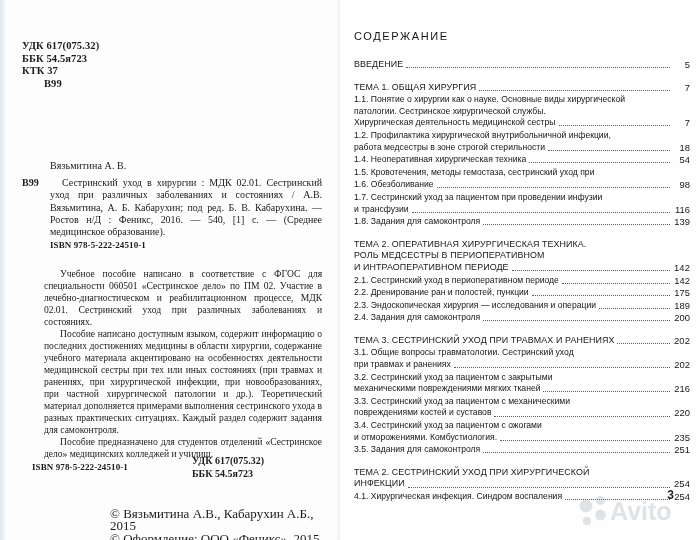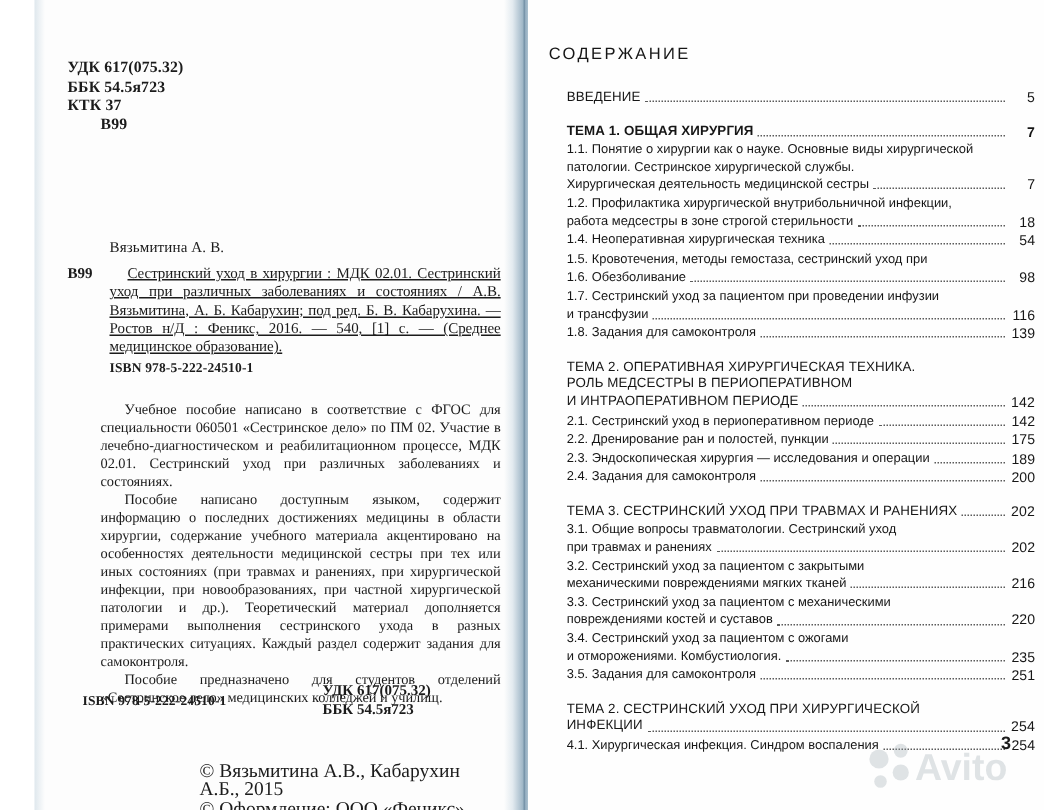--- a/index.html
+++ b/index.html
@@ -13,21 +13,20 @@
   }
   .spread{position:absolute;inset:0;display:flex;}
 
   
   .page-left{
     position:relative;
     width:340px;height:540px;
     background:#fdfdfd;
     padding:0;
     box-sizing:border-box;
-    margin-left:23px;
   }
   .page-left .inner{
     position:absolute;
     left:22px;top:0;right:18px;bottom:0;
   }
   .classcodes{
     position:absolute;left:0;top:40px;
     font-family:"Liberation Serif", serif;
     font-size:10.5px;line-height:12.6px;
     font-weight:600;letter-spacing:.1px;
@@ -45,21 +44,20 @@
   .shelfmark{
     position:absolute;left:0px;top:177px;
     font-size:10px;font-weight:700;
   }
   .bibdesc{
     position:absolute;left:28px;top:177px;right:0;
     font-size:10px;line-height:12.3px;
     text-align:justify;
     text-indent:12px;
     letter-spacing:-.05px;
-    text-decoration:underline;
   }
   .isbn-top{
     position:absolute;left:28px;top:240px;
     font-size:9px;font-weight:700;letter-spacing:.1px;
   }
   .annot{
     position:absolute;left:22px;top:268px;right:0;
     font-size:9.6px;line-height:12px;
     text-align:justify;
     letter-spacing:-.04px;
@@ -119,21 +117,21 @@
     letter-spacing:1.6px;
     font-weight:400;
     margin:30px 8px 0 0;
   }
   .entries{margin-top:17px;}
 
   
   .multi{margin-bottom:1px;}
   .multi .l1{
     font-size:8.6px;line-height:11.6px;
-    margin-left:12px;
+    margin-left:0;
   }
   .multi .ind{padding-left:14px;}
   .multi .head-l{font-size:8.9px;letter-spacing:.1px;}
   .sub .l1{padding-left:0;}
 
   .row{display:flex;align-items:flex-end;}
   .row .dots{
     flex:1 1 auto;
     border-bottom:1px dotted #5b5b5b;
     margin:0 3px 2.5px 3px;
@@ -211,21 +209,21 @@
     <div class="toc">
       <div class="toc-title">СОДЕРЖАНИЕ</div>
       <div class="entries" id="toc-entries">
           <div class="multi head" style="margin-top: 0px;">
             <div class="l1 head-l row">
               <span class="txt">ВВЕДЕНИЕ</span>
               <span class="dots"></span>
               <span class="pg">5</span>
             </div>
           </div>
-          <div class="multi head" style="margin-top: 11px; font-weight: bold;">
+          <div class="multi head" style="margin-top: 11px;">
             <div class="l1 head-l row">
               <span class="txt">ТЕМА 1. ОБЩАЯ ХИРУРГИЯ</span>
               <span class="dots"></span>
               <span class="pg">7</span>
             </div>
           </div>
           <div class="multi sub">
             <div class="l1">1.1. Понятие о хирургии как о науке. Основные виды хирургической</div>
             <div class="l1 ind">патологии. Сестринское хирургической службы.</div>
             <div class="l1 ind row">

